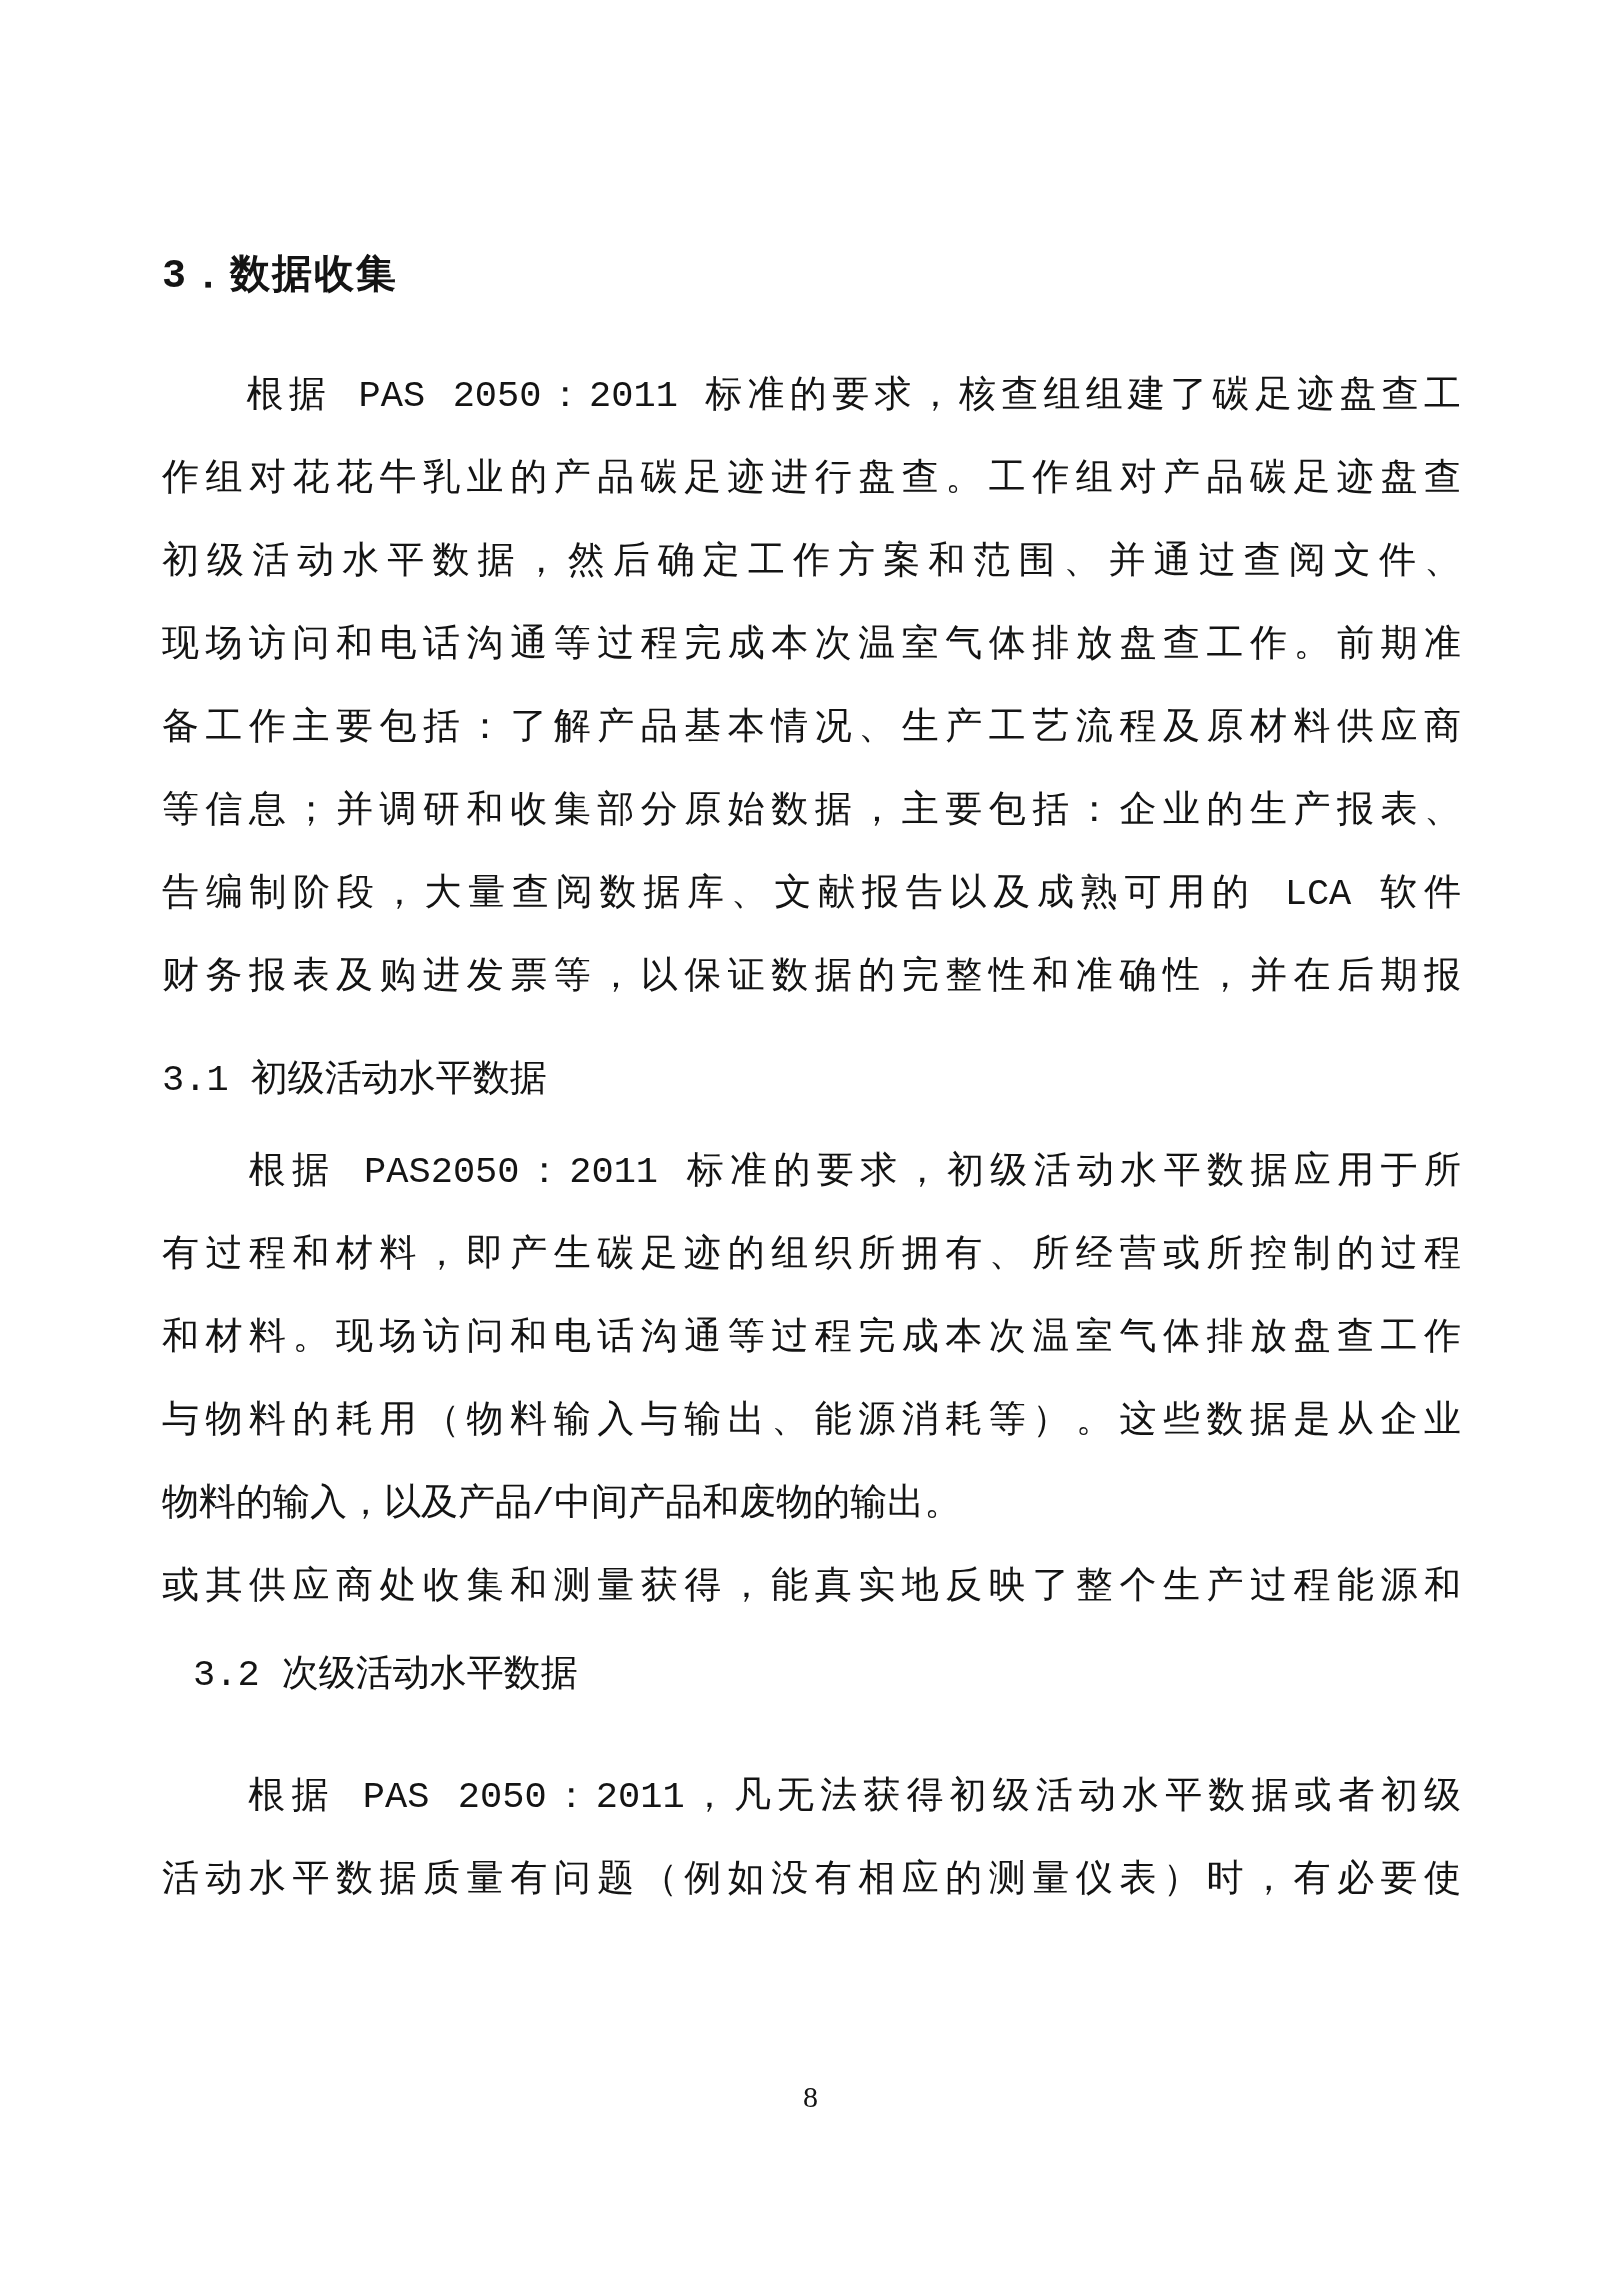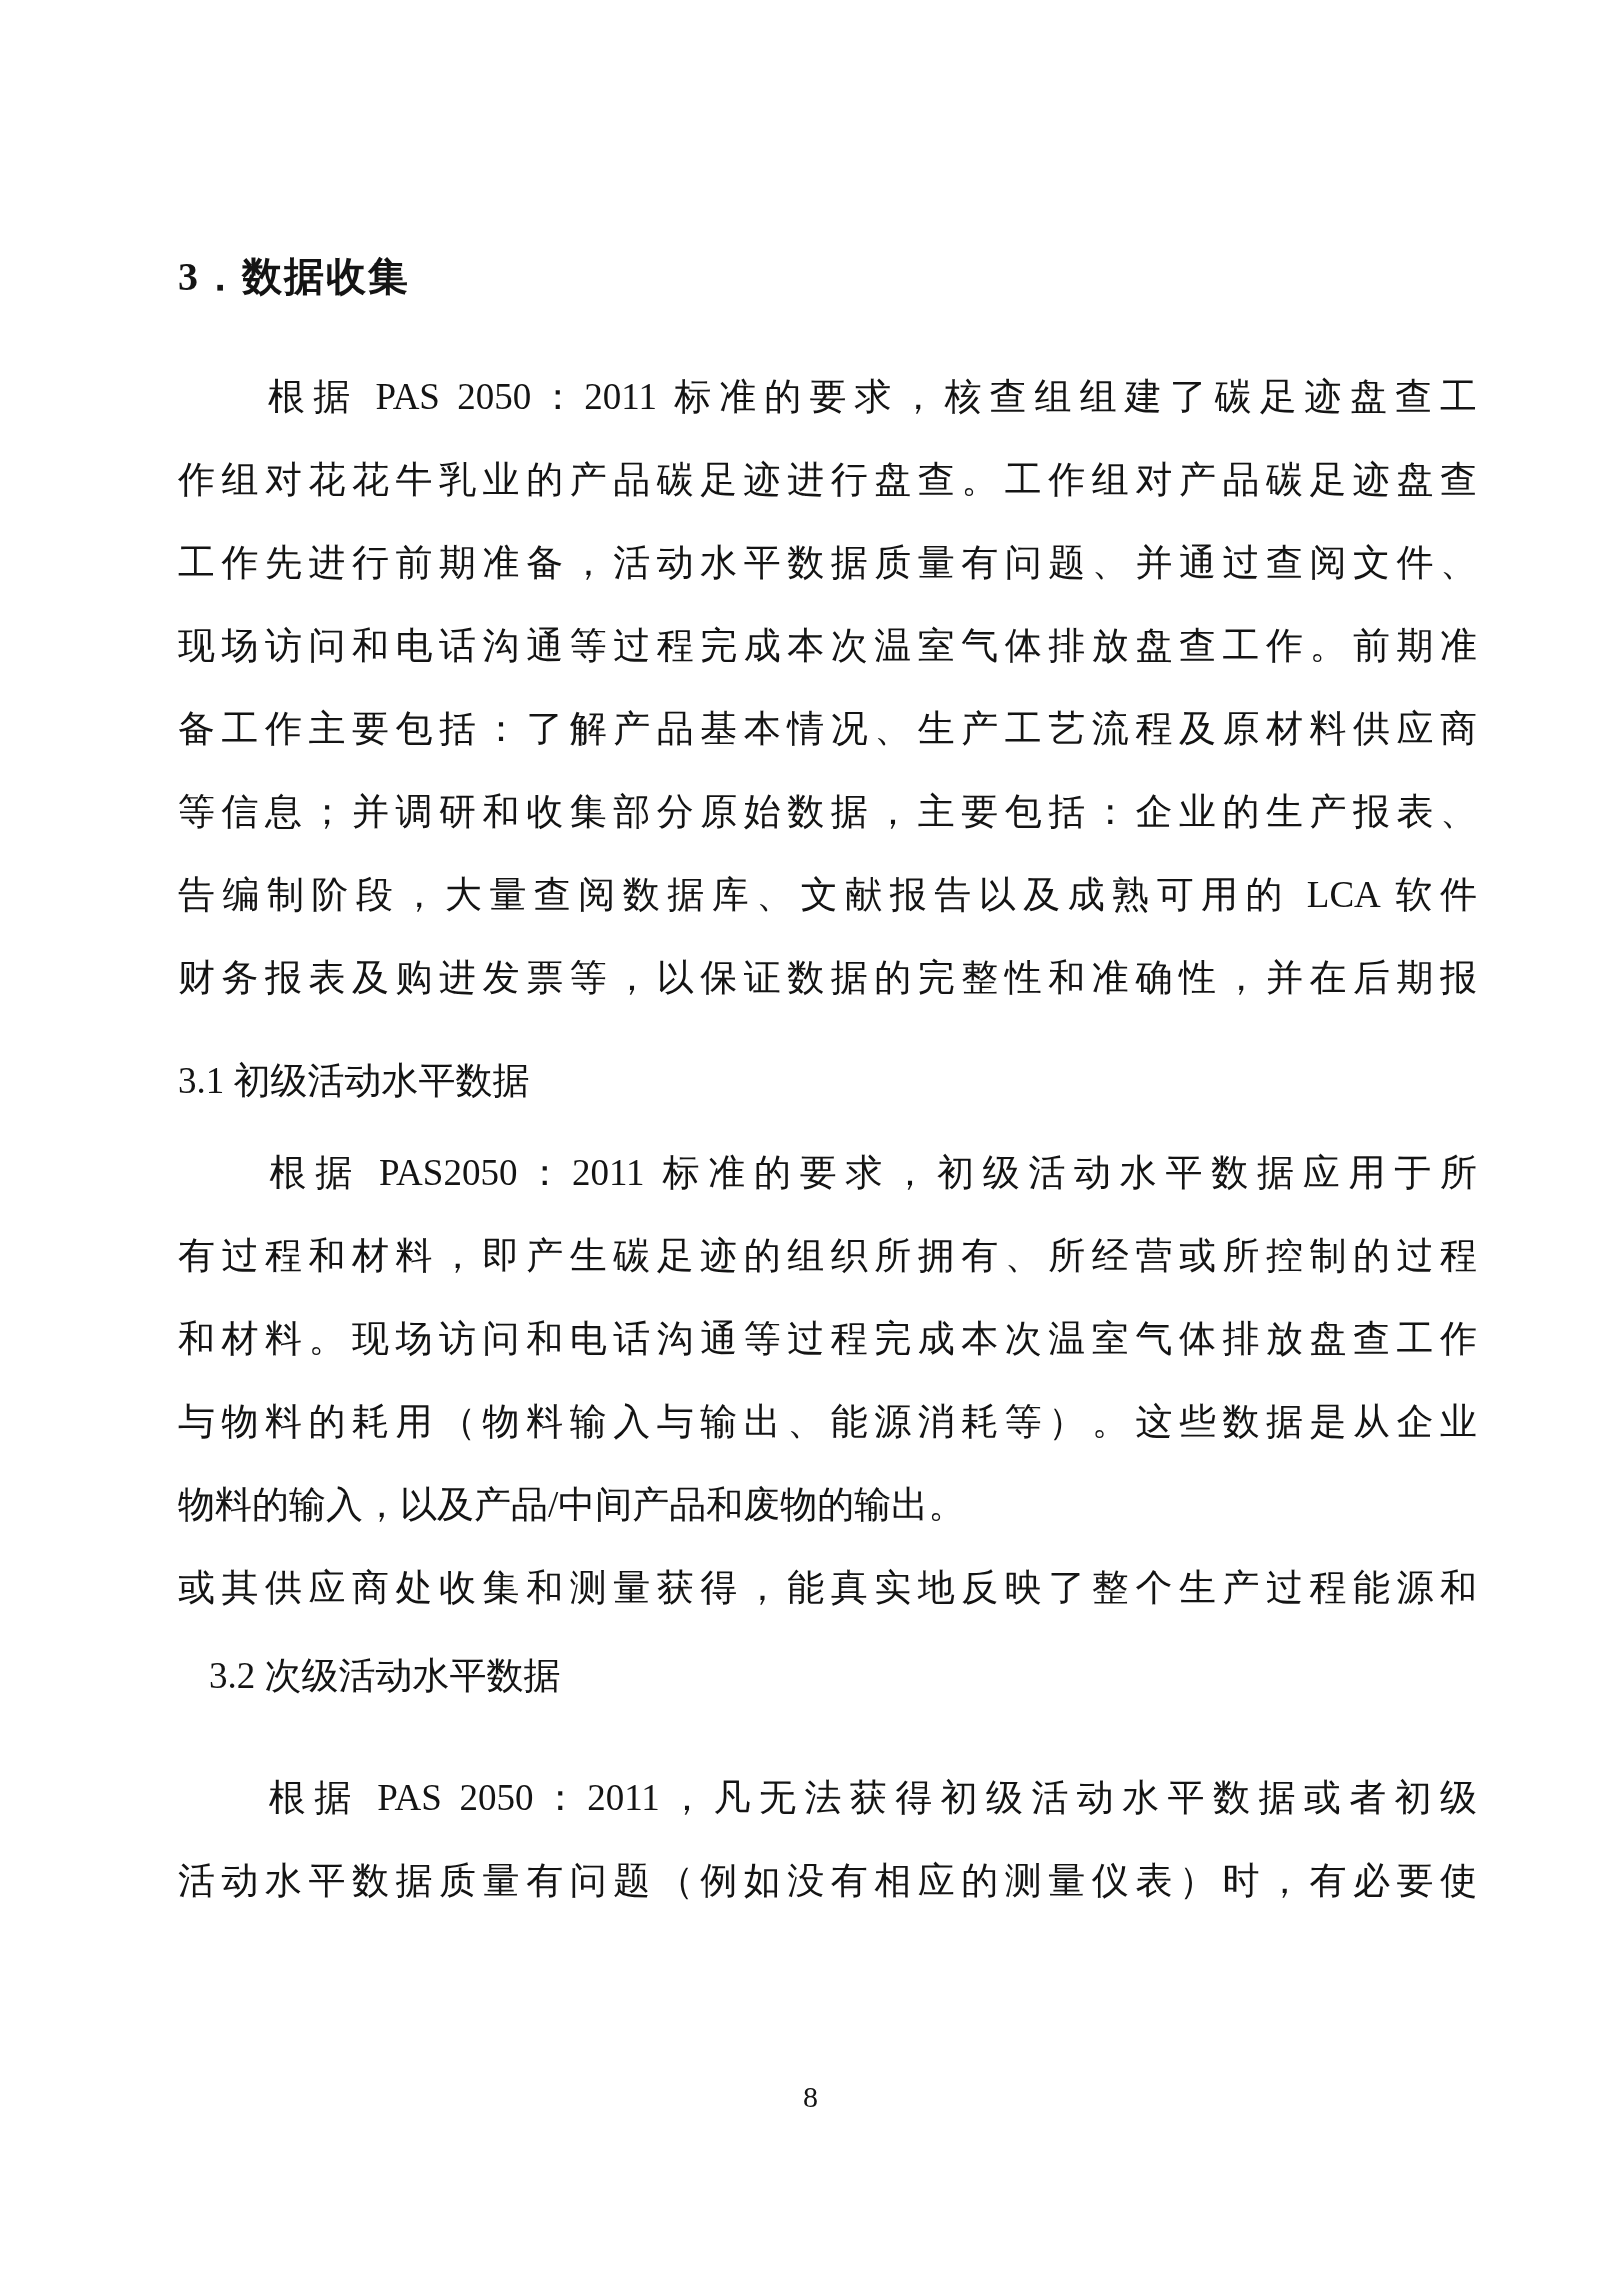--- a/index.html
+++ b/index.html
@@ -8,23 +8,24 @@
     width: 1621px;
     height: 2293px;
     margin: 0 auto;
     background: #ffffff;
     font-family: "Liberation Serif", "DejaVu Serif", serif;
     color: #141414;
     overflow: hidden;
   }
   .content {
     position: absolute;
-    left: 178px;
+    left: 162px;
     width: 1299px;
     top: 235px;
+    font-family: Liberation Mono, monospace;
   }
   .doc-title {
     font-size: 40px;
     font-weight: bold;
     line-height: 83px;
     margin: 0 0 37px 0;
     letter-spacing: 2px;
   }
   .para { margin: 0; }
   .line {
@@ -60,21 +61,21 @@
 <body>
 
 <div class="page">
   <div class="content">
 
     <h1 class="doc-title">3．数据收集</h1>
 
     <div class="para p-intro">
         <div class="line">　　根据 PAS 2050：2011 标准的要求，核查组组建了碳足迹盘查工</div>
         <div class="line">作组对花花牛乳业的产品碳足迹进行盘查。工作组对产品碳足迹盘查</div>
-        <div class="line">工作先进行前期准备，活动水平数据质量有问题、并通过查阅文件、</div>
+        <div class="line">初级活动水平数据，然后确定工作方案和范围、并通过查阅文件、</div>
         <div class="line">现场访问和电话沟通等过程完成本次温室气体排放盘查工作。前期准</div>
         <div class="line">备工作主要包括：了解产品基本情况、生产工艺流程及原材料供应商</div>
         <div class="line">等信息；并调研和收集部分原始数据，主要包括：企业的生产报表、</div>
         <div class="line">告编制阶段，大量查阅数据库、文献报告以及成熟可用的 LCA 软件</div>
         <div class="line">财务报表及购进发票等，以保证数据的完整性和准确性，并在后期报</div>
       </div>
 
     <h2 class="section-heading sh-31">3.1 初级活动水平数据</h2>
 
     <div class="para p-31">

